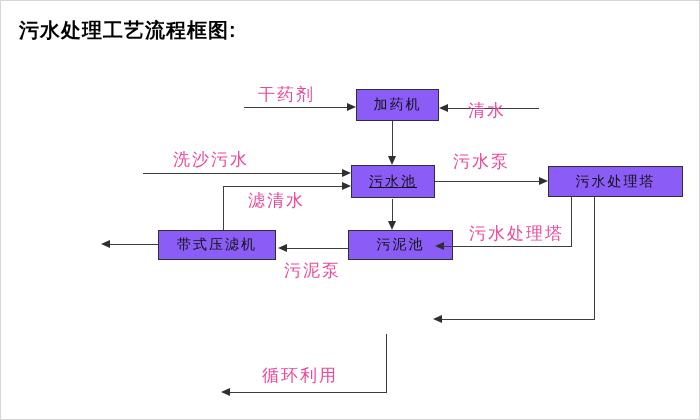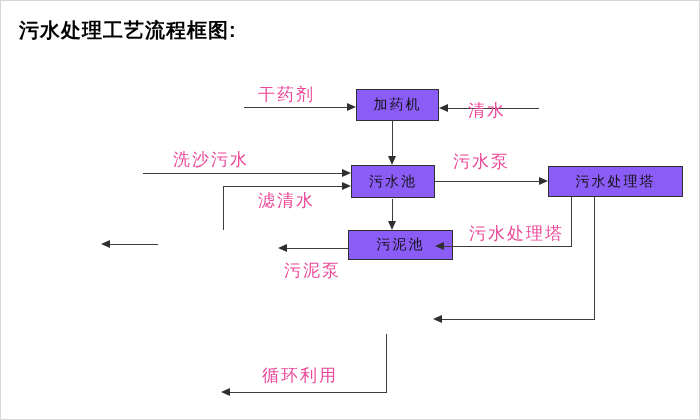--- a/index.html
+++ b/index.html
@@ -52,43 +52,44 @@
   .ar.d { border-left: 4px solid transparent; border-right: 4px solid transparent; border-top: 9px solid #2f2f2f; }
 </style>
 </head>
 <body>
 
 <div class="canvas">
 
   <div class="title">污水处理工艺流程框图:</div>
 
   <div class="box" style="left:355px;top:88px;width:83px;height:32px;">加药机</div>
-  <div class="box" style="left:350px;top:164px;width:84px;height:33px;">污水池</div>
+  <div class="box" style="left:350px;top:164px;width:84px;height:33px;text-decoration:underline;">污水池</div>
   <div class="box" style="left:547px;top:165px;width:135px;height:31px;">污水处理塔</div>
   <div class="box" style="left:347px;top:229px;width:105px;height:30px;">污泥池</div>
+  <div class="box" style="left:157px;top:229px;width:118px;height:30px;">带式压滤机</div>
 
   <div class="hl" style="left:243px;top:106px;width:104px;"></div>
   <div class="ar r" style="left:346px;top:102px;"></div>
   <div class="lbl" style="left:257px;top:82px;">干药剂</div>
 
   <div class="hl" style="left:447px;top:107px;width:91px;"></div>
   <div class="ar l" style="left:438px;top:103px;"></div>
   <div class="lbl" style="left:467px;top:84px;margin-top:14px;">清水</div>
 
   <div class="vl" style="left:391px;top:120px;height:36px;"></div>
   <div class="ar d" style="left:387px;top:155px;"></div>
 
   <div class="hl" style="left:142px;top:172px;width:199px;"></div>
   <div class="ar r" style="left:341px;top:168px;"></div>
   <div class="lbl" style="left:172px;top:147px;">洗沙污水</div>
 
   <div class="vl" style="left:222px;top:185px;height:44px;"></div>
   <div class="hl" style="left:222px;top:185px;width:119px;"></div>
   <div class="ar r" style="left:341px;top:181px;"></div>
-  <div class="lbl" style="left:257px;top:188px;">滤清水</div>
+  <div class="lbl" style="left:247px;top:188px;">滤清水</div>
 
   <div class="hl" style="left:434px;top:180px;width:104px;"></div>
   <div class="ar r" style="left:538px;top:176px;"></div>
   <div class="lbl" style="left:452px;top:149px;">污水泵</div>
 
   <div class="vl" style="left:391px;top:198px;height:22px;"></div>
   <div class="ar d" style="left:387px;top:220px;"></div>
 
   <div class="vl" style="left:570px;top:196px;height:49px;"></div>
   <div class="hl" style="left:443px;top:245px;width:128px;"></div>

